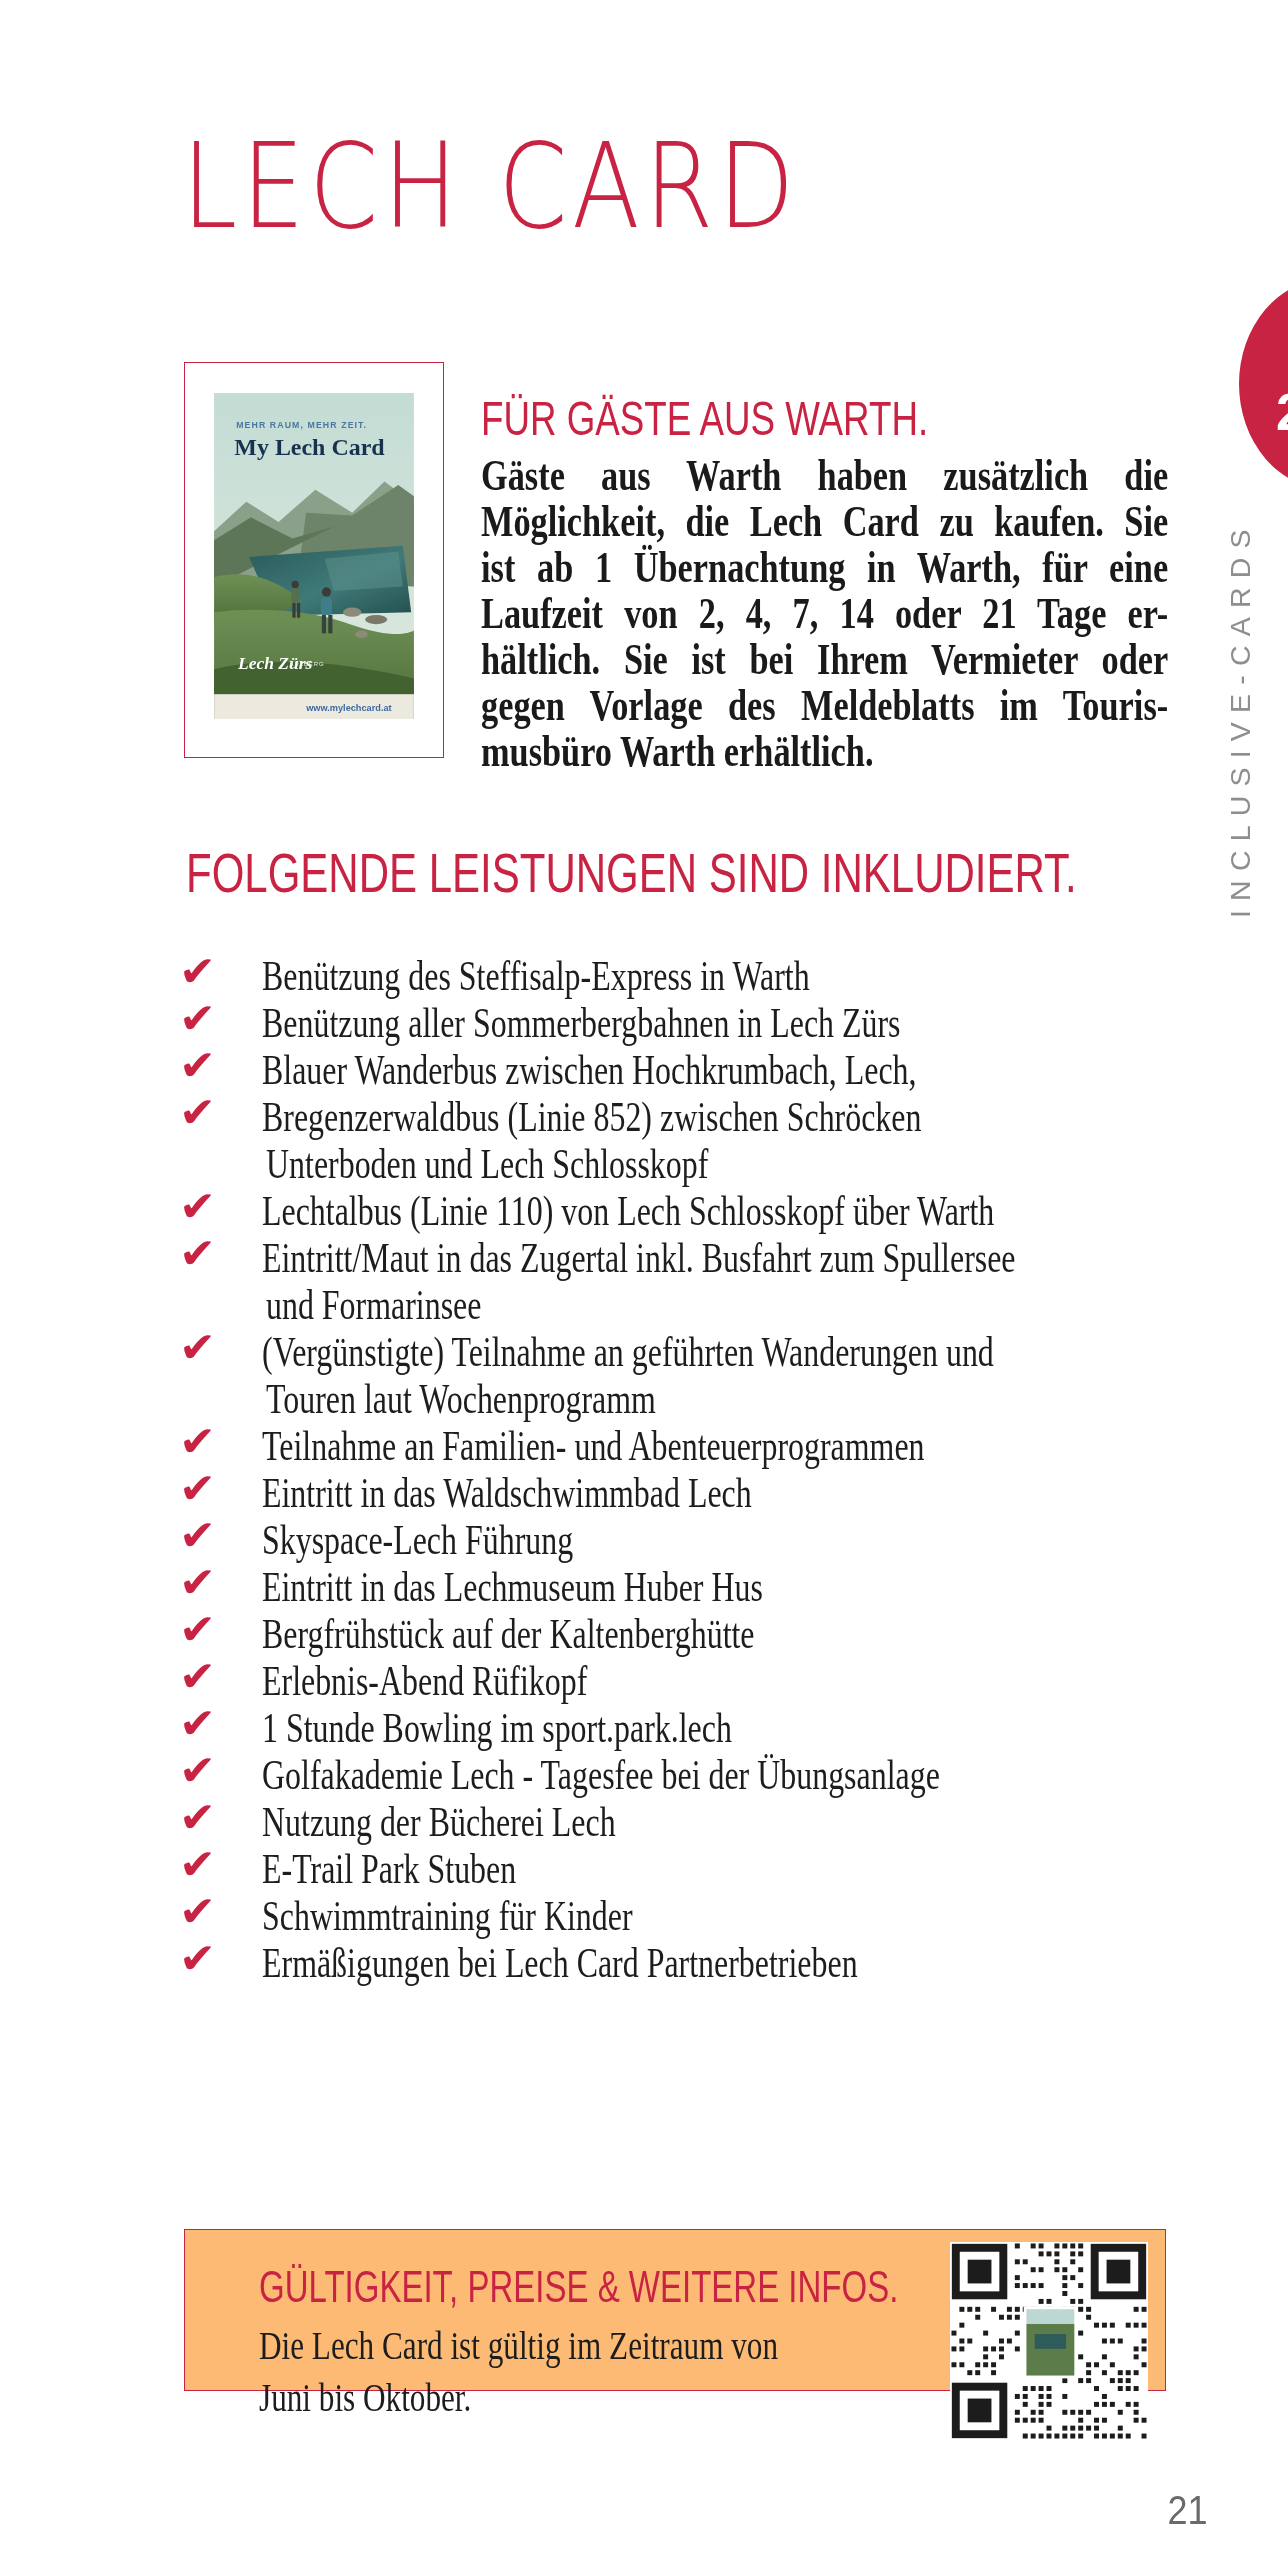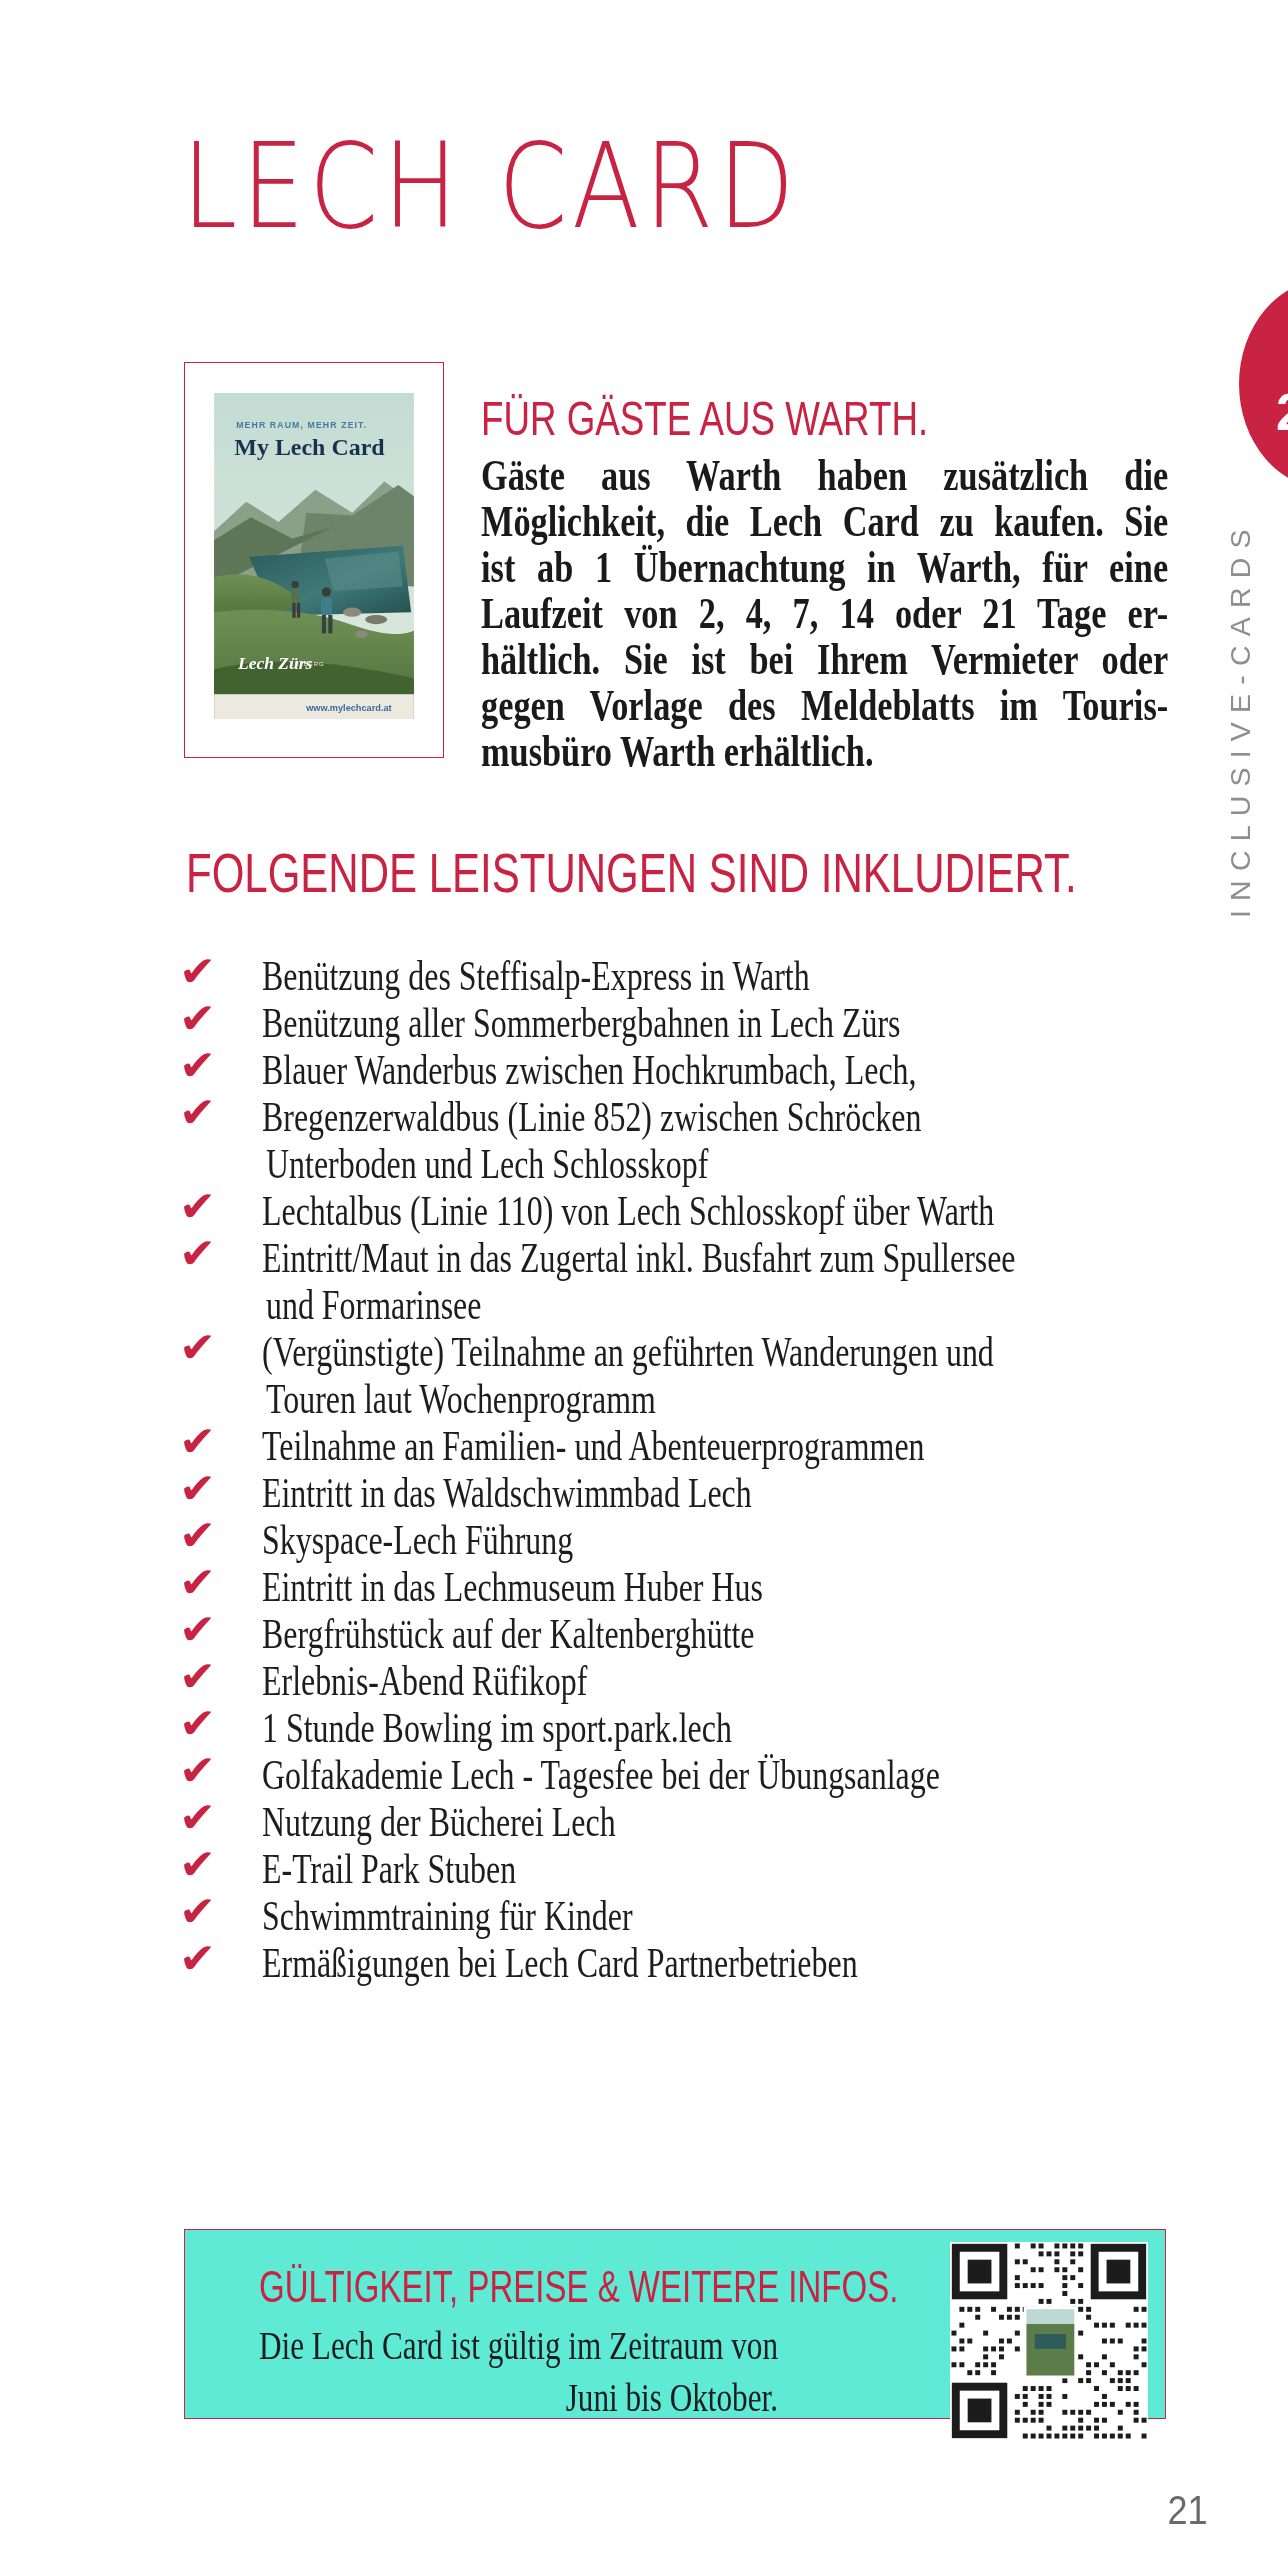--- a/index.html
+++ b/index.html
@@ -88,26 +88,26 @@
   }
   .svc-text{
     display:inline-block;margin-left:83px;
     font-family:"Liberation Serif",serif;color:#1d1d1d;
     font-size:42px;line-height:47px;white-space:nowrap;
     transform:scaleX(0.76);transform-origin:0 50%;
   }
   .svc-row.cont .svc-text{margin-left:87px;}
   
   #info-box{
-    position:absolute;left:184px;top:2229px;width:982px;height:190px;
-    border:1.8px solid var(--accent);box-sizing:border-box;background:#5eead4;
+    position:absolute;left:184px;top:2229px;width:982px;height:162px;
+    border:1.8px solid var(--accent);box-sizing:border-box;background:#fdba74;
   }
   #info-heading-wrap{position:absolute;left:74px;top:35px;}
   #info-heading{font-size:44px;line-height:44px;transform:scaleX(0.75);}
-  #info-lines{position:absolute;left:74px;top:90px;text-align:right;}
+  #info-lines{position:absolute;left:74px;top:90px;}
   .info-line{
     display:block;
     font-family:"Liberation Serif",serif;color:#1d1d1d;
     font-size:40px;line-height:52px;white-space:nowrap;
     transform:scaleX(0.78);transform-origin:0 0;
   }
   
   #qr{position:absolute;left:765px;top:12px;width:198px;height:198px;}
   
   #page-number{

